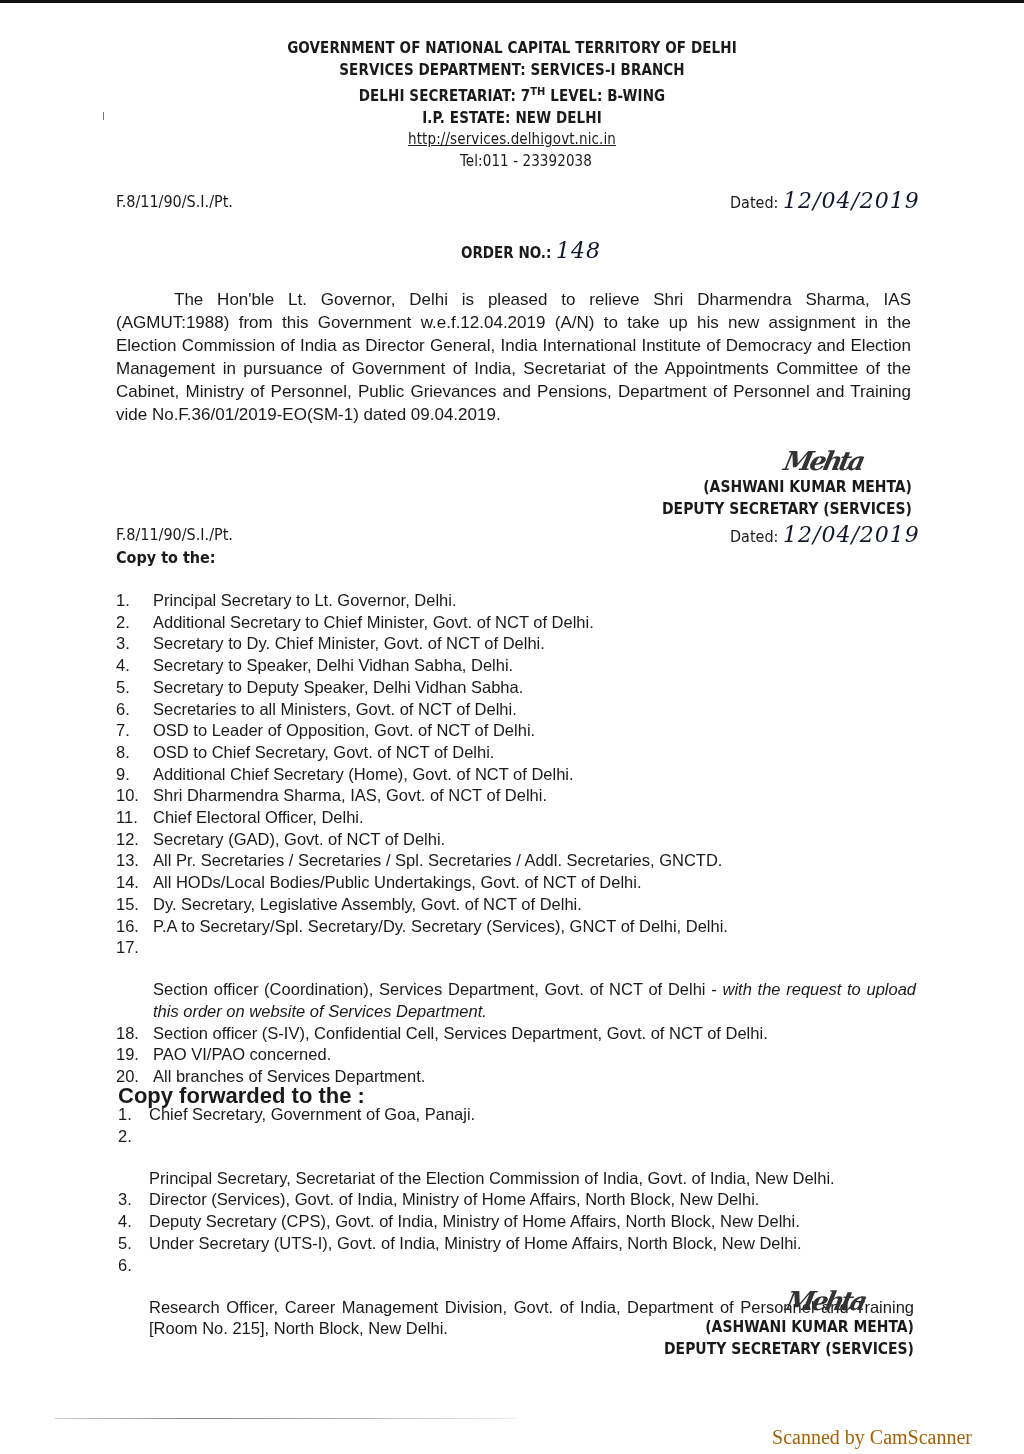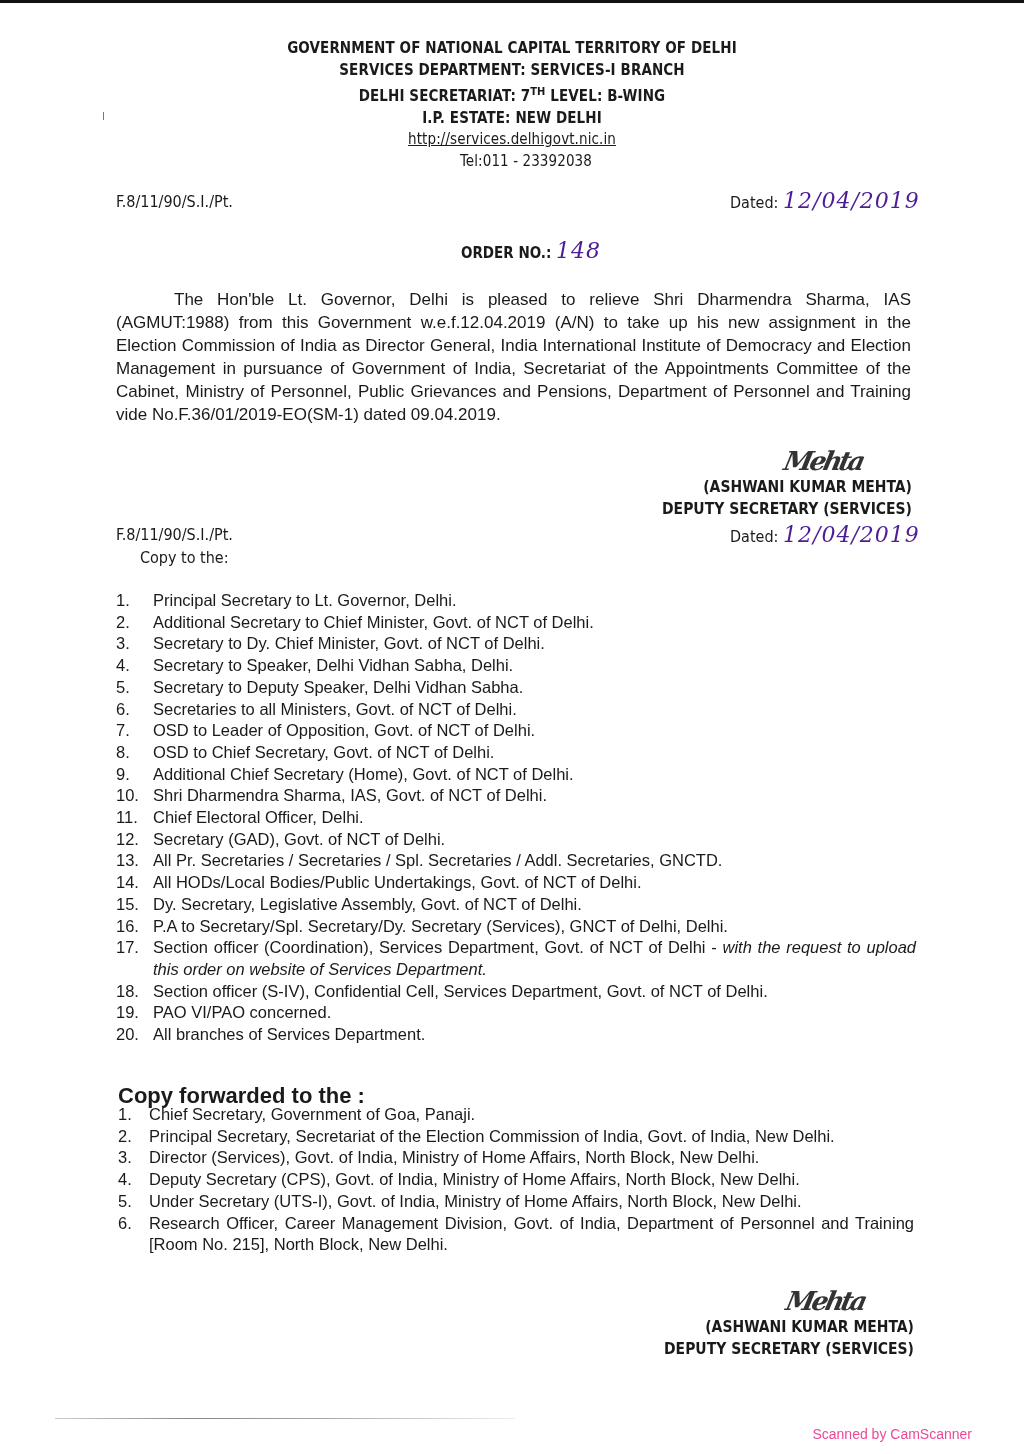--- a/index.html
+++ b/index.html
@@ -8,35 +8,35 @@
       font-family: "DejaVu Sans Condensed", "DejaVu Sans", sans-serif; color: #1a1a1a;
     }
     .topbar { position: absolute; left: 0; top: 0; width: 1024px; height: 3px; background: #111; }
     .page { position: absolute; left: 0; top: 0; width: 1024px; height: 1454px; }
     .hdr { position: absolute; left: 0; width: 1024px; text-align: center; font-size: 15px; line-height: 21.5px; font-weight: bold; letter-spacing: 0.1px; }
     .hdr div { white-space: nowrap; }
     .hdr .url { text-decoration: underline; font-weight: normal; }
     .hdr .tel { font-weight: normal; margin-left: 28px; }
     sup { font-size: 11px; vertical-align: 6px; text-align: right; }
     .abs { position: absolute; white-space: nowrap; font-size: 16px; }
-    .hand { font-family: "DejaVu Serif", serif; font-style: italic; font-size: 22px; letter-spacing: 1px; color: #4c1d95; }
+    .hand { font-family: "DejaVu Serif", serif; font-style: italic; font-size: 22px; letter-spacing: 1px; color: #0f172a; }
     .para { position: absolute; left: 116px; top: 288px; width: 795px; font-size: 16px; line-height: 23px; text-align: justify; font-family: "Liberation Sans Narrow", "Liberation Sans", sans-serif; font-size: 17px; }
     .para .indent { display: inline-block; width: 58px; }
     .sig { position: absolute; font-weight: bold; font-size: 15.5px; text-align: right; white-space: nowrap; line-height: 22px; }
     .signature { font-family: "DejaVu Serif", serif; font-style: italic; font-size: 26px; color: #333; letter-spacing: -3px; transform: skewX(-12deg); }
     .list { position: absolute; font-family: "Liberation Sans Narrow", "Liberation Sans", sans-serif; font-size: 16.5px; line-height: 21.7px; }
     .list .row { display: flex; }
     .list .num { flex: 0 0 auto; }
     .list .txt { flex: 1 1 auto; }
     .copyto .num { width: 37px; }
     .fwd .num { width: 31px; }
-    .list .txt.just { text-align: justify; text-align-last: auto; }
+    .list .txt.just { text-align: justify; text-align-last: auto; margin-top: 42px; }
     .ital { font-style: italic; }
     .bottom-line { position: absolute; left: 55px; top: 1418px; width: 460px; height: 1px; background: linear-gradient(90deg, #ccc, #888 30%, #aaa 60%, #eee); }
-    .watermark { position: absolute; right: 52px; top: 1426px; font-family: Liberation Sans, sans-serif; font-size: 14px; color: #ec4899; }
+    .watermark { position: absolute; right: 52px; top: 1426px; font-family: Liberation Serif, serif; font-size: 20px; color: #a16207; }
     .tick { position: absolute; left: 103px; top: 112px; width: 1px; height: 8px; background: #777; }
   </style>
 </head>
 <body>
 
 <div class="topbar"></div>
 <div class="tick"></div>
 
 <div class="page">
 
@@ -66,21 +66,21 @@
     <div class="signature" style="margin-right:50px; height:26px;">Mehta</div>
     <div>(ASHWANI KUMAR MEHTA)</div>
     <div>DEPUTY SECRETARY (SERVICES)</div>
   </div>
 
   <div class="abs" style="left:116px; top:525px;">F.8/11/90/S.I./Pt.</div>
   <div class="abs" style="left:730px; top:522px;">
     <span>Dated:</span>
     <span class="hand">12/04/2019</span>
   </div>
-  <div class="abs" style="left:116px; top:548px; font-weight:normal;margin-left:24px;">Copy to the:</div>
+  <div class="abs" style="left:116px; top:548px; font-weight:bold;">Copy to the:</div>
 
   <div class="list copyto" style="left:116px; top:590px; width:800px;">
     <div class="row">
         <span class="num">1.</span>
         <span class="txt">Principal Secretary to Lt. Governor, Delhi.</span>
       </div>
     <div class="row">
         <span class="num">2.</span>
         <span class="txt">Additional Secretary to Chief Minister, Govt. of NCT of Delhi.</span>
       </div>

